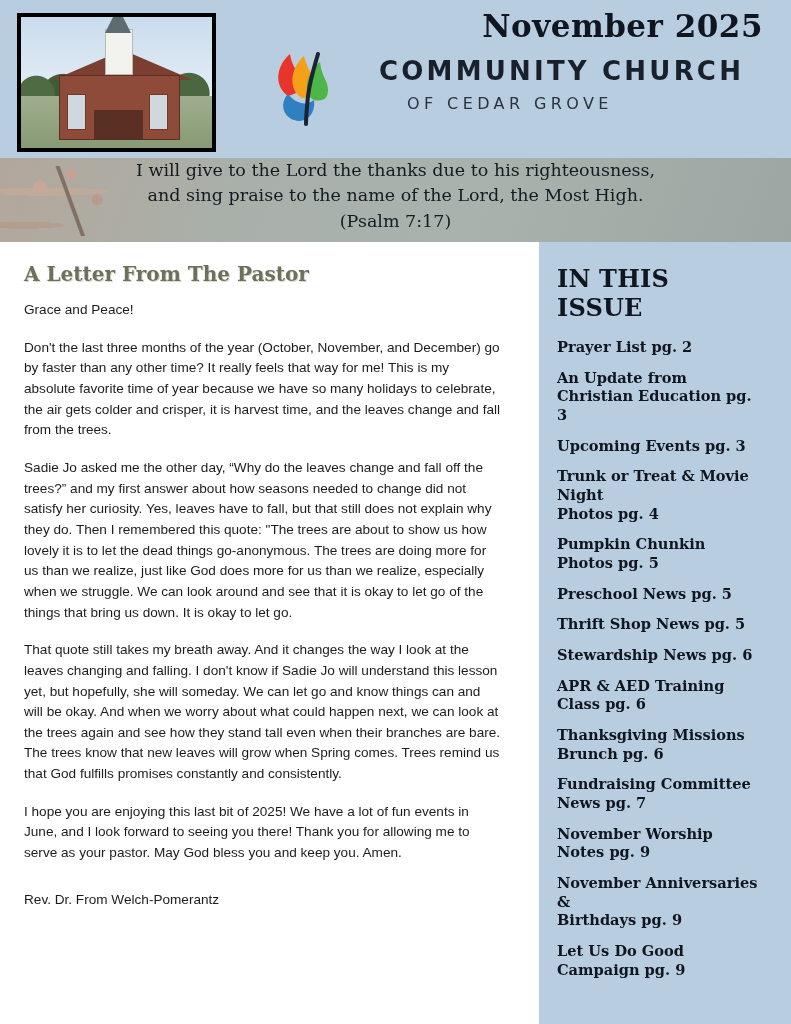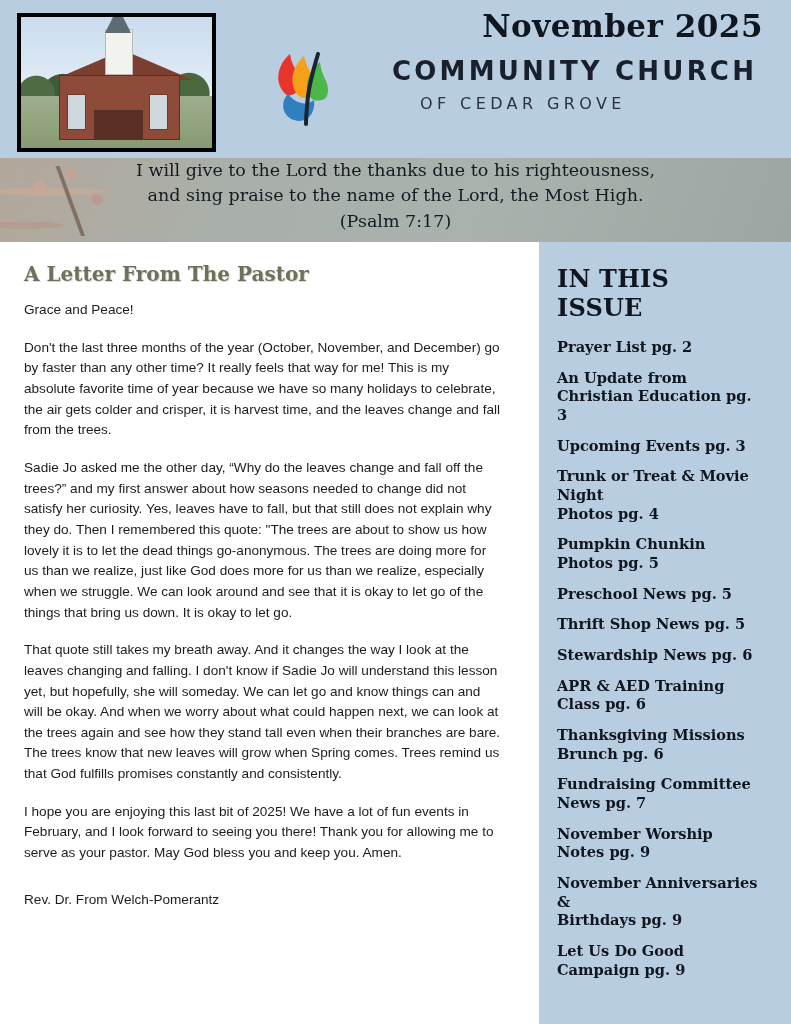--- a/index.html
+++ b/index.html
@@ -118,21 +118,21 @@
 
   .logo-wrap {
     position: absolute;
     left: 258px;
     top: 34px;
     width: 92px;
     height: 92px;
   }
   .church-name {
     position: absolute;
-    left: 392px;
+    left: 379px;
     top: 56px;
     color: #1b2431;
   }
   .church-name .line1 {
     font-family: "DejaVu Sans", sans-serif;
     font-size: 26px;
     letter-spacing: 3.2px;
     font-weight: 700;
     color: #18202c;
   }
@@ -308,21 +308,21 @@
 
   <div class="content">
 
     <div class="col-main">
       <div class="article-title">A Letter From The Pastor</div>
       <div class="body-text">
         <p>Grace and Peace!</p>
         <p>Don't the last three months of the year (October, November, and December) go by faster than any other time? It really feels that way for me! This is my absolute favorite time of year because we have so many holidays to celebrate, the air gets colder and crisper, it is harvest time, and the leaves change and fall from the trees.</p>
         <p>Sadie Jo asked me the other day, “Why do the leaves change and fall off the trees?” and my first answer about how seasons needed to change did not satisfy her curiosity. Yes, leaves have to fall, but that still does not explain why they do. Then I remembered this quote: "The trees are about to show us how lovely it is to let the dead things go-anonymous. The trees are doing more for us than we realize, just like God does more for us than we realize, especially when we struggle. We can look around and see that it is okay to let go of the things that bring us down. It is okay to let go.</p>
         <p>That quote still takes my breath away. And it changes the way I look at the leaves changing and falling. I don't know if Sadie Jo will understand this lesson yet, but hopefully, she will someday. We can let go and know things can and will be okay. And when we worry about what could happen next, we can look at the trees again and see how they stand tall even when their branches are bare. The trees know that new leaves will grow when Spring comes. Trees remind us that God fulfills promises constantly and consistently.</p>
-        <p>I hope you are enjoying this last bit of 2025! We have a lot of fun events in February, and I look forward to seeing you there! Thank you for allowing me to serve as your pastor. May God bless you and keep you. Amen.</p>
+        <p>I hope you are enjoying this last bit of 2025! We have a lot of fun events in June, and I look forward to seeing you there! Thank you for allowing me to serve as your pastor. May God bless you and keep you. Amen.</p>
       </div>
       <div class="signature">Rev. Dr. From Welch-Pomerantz</div>
     </div>
 
     <div class="col-side">
       <div class="side-title">IN THIS ISSUE</div>
 
       <div class="toc-item">Prayer List pg. 2</div>
       <div class="toc-item">An Update from<br>Christian Education pg. 3</div>
       <div class="toc-item">Upcoming Events pg. 3</div>

